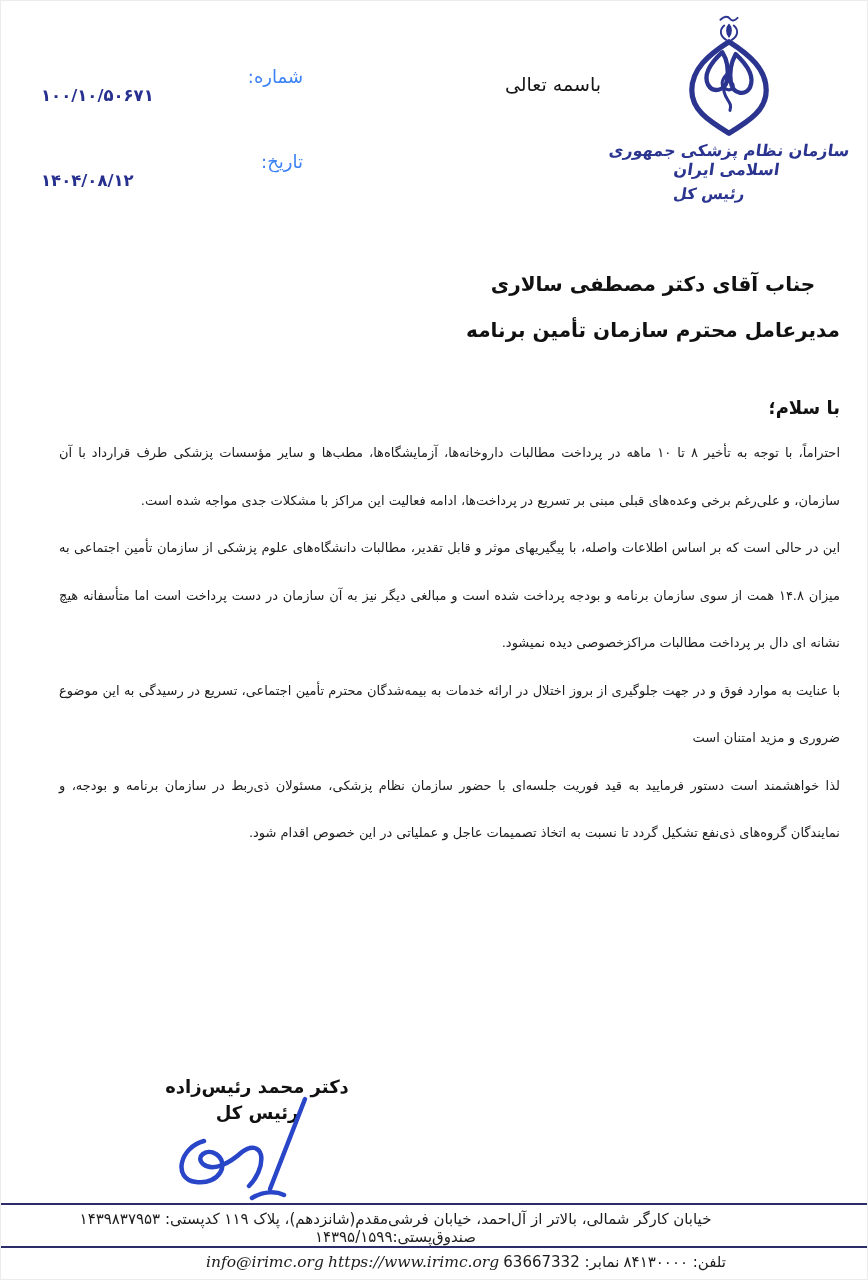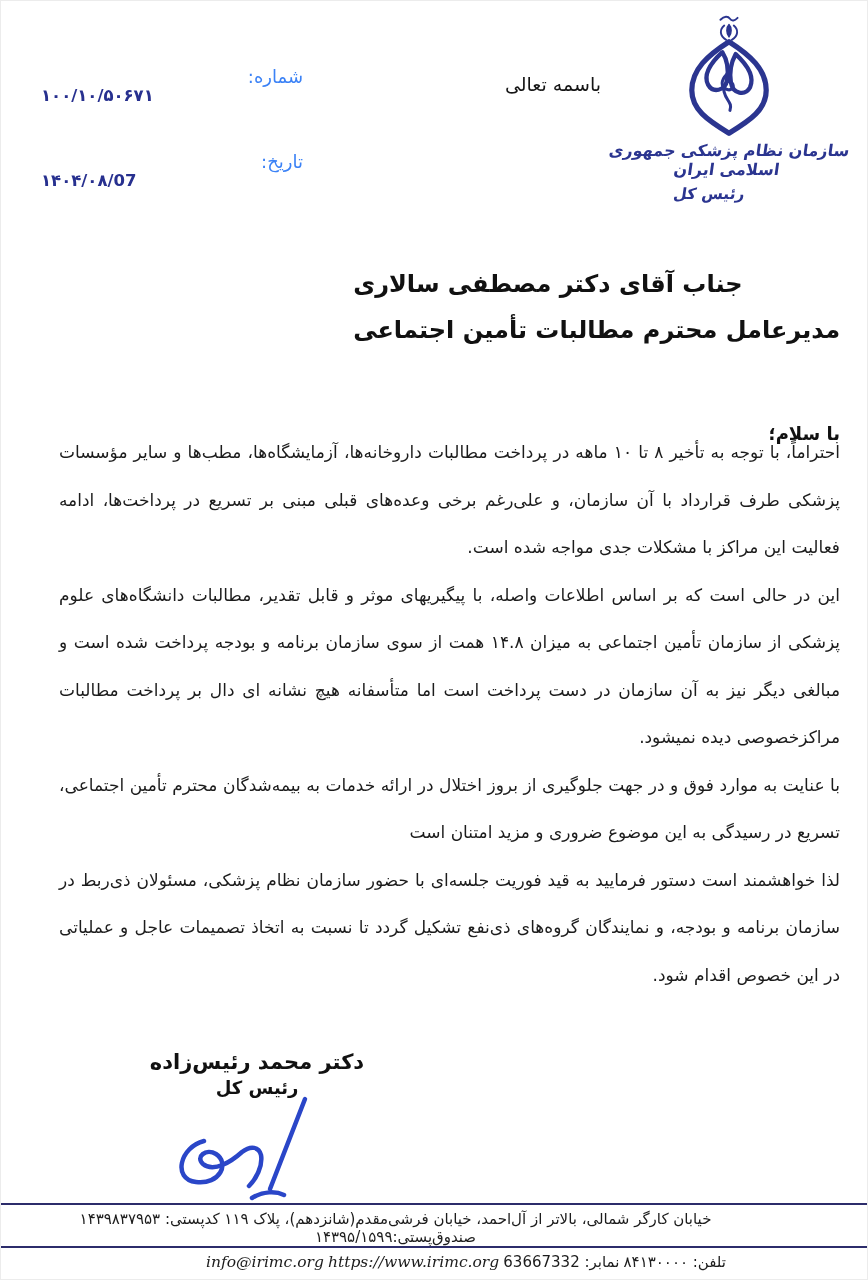--- a/index.html
+++ b/index.html
@@ -21,30 +21,30 @@
   .besmele{left:350px;top:72px;width:250px;font-size:19px;color:#151515;}
 
   
   .emblem{left:658px;top:14px;width:140px;height:124px;}
   .org-name{left:598px;top:140px;width:258px;text-align:center;color:#2b3590;font-weight:bold;
             font-size:16px;transform:skewX(-8deg);}
   .org-role{left:638px;top:184px;width:140px;text-align:center;color:#2b3590;font-weight:bold;
             font-size:15.5px;transform:skewX(-8deg);}
 
   
-  .recipient{right:27px;top:260px;text-align:left;font-weight:bold;font-size:24px;line-height:46px;color:#111;}
+  .recipient{right:27px;top:260px;text-align:center;font-weight:bold;font-size:20px;line-height:46px;color:#111;}
 
   
-  .salutation{right:27px;top:396px;font-weight:bold;font-size:18px;color:#111;margin-top:26px;}
+  .salutation{right:27px;top:396px;font-weight:bold;font-size:18px;color:#111;}
   .body-text{right:27px;left:58px;top:428px;direction:rtl;}
-  .body-text p{margin:0;text-align:justify;font-size:17px;line-height:47.5px;color:#1c1c1c;}
+  .body-text p{margin:0;text-align:justify;font-size:13px;line-height:47.5px;color:#1c1c1c;}
 
   
   .sig-block{left:140px;top:1048px;width:232px;text-align:center;font-weight:bold;color:#111;}
-  .sig-name{font-size:21px;line-height:26px;}
+  .sig-name{font-size:18px;line-height:26px;margin-top:25px;}
   .sig-title{font-size:18px;line-height:26px;}
   .sig-draw{left:162px;top:1090px;width:250px;height:115px;}
 
   
   .rule{left:0;width:868px;height:2px;background:#2c2c6b;}
   .rule-top{top:1202px;}
   .rule-bottom{top:1245px;}
   .footer-address{left:0;top:1209px;width:789px;text-align:center;font-size:15px;color:#1c1c1c;}
   .footer-contact{left:205px;top:1252px;width:520px;display:flex;direction:rtl;
                   justify-content:space-between;align-items:center;font-size:15px;color:#1c1c1c;}
@@ -56,21 +56,21 @@
 
 <div class="page">
 
   <div class="abs meta-block">
     <div class="meta-row">
       <span class="meta-label">شماره:</span>
       <span class="meta-value">۱۰۰/۱۰/۵۰۶۷۱</span>
     </div>
     <div class="meta-row">
       <span class="meta-label">تاریخ:</span>
-      <span class="meta-value">۱۴۰۴/۰۸/07</span>
+      <span class="meta-value">۱۴۰۴/۰۸/۱۲</span>
     </div>
   </div>
 
   <div class="abs besmele">باسمه تعالی</div>
 
   <svg class="abs emblem" viewBox="0 0 140 130" fill="none" stroke="#2b3590" stroke-linecap="round" stroke-linejoin="round">
 
     <g transform="translate(70,3)">
       <path d="M-9,2 C-5,-2 -1,-2 1,1 C3,4 6,3 9,0" stroke-width="2"></path>
       <path d="M0,7 C-3,10 -3,16 0,20 C3,16 3,10 0,7 Z" fill="#2b3590" stroke-width="1.5"></path>
@@ -88,21 +88,21 @@
       <circle cx="70" cy="58" r="2.8" fill="#2b3590" stroke="none"></circle>
       <path d="M70,60 C63,66 60,73 66,77 C72,81 77,75 73,71 C69,67 63,73 65,81 C67,90 74,92 71,100" stroke-width="3.2"></path>
     </g>
   </svg>
 
   <div class="abs org-name">سازمان نظام پزشکی جمهوری اسلامی ایران</div>
   <div class="abs org-role">رئیس کل</div>
 
   <div class="abs recipient">
     <div>جناب آقای دکتر مصطفی سالاری</div>
-    <div>مدیرعامل محترم مطالبات تأمین اجتماعی</div>
+    <div>مدیرعامل محترم سازمان تأمین برنامه</div>
   </div>
 
   <div class="abs salutation">با سلام؛</div>
 
   <div class="abs body-text">
     <p>احتراماً، با توجه به تأخیر ۸ تا ۱۰ ماهه در پرداخت مطالبات داروخانه‌ها، آزمایشگاه‌ها، مطب‌ها و سایر مؤسسات پزشکی طرف قرارداد با آن سازمان، و علی‌رغم برخی وعده‌های قبلی مبنی بر تسریع در پرداخت‌ها، ادامه فعالیت این مراکز با مشکلات جدی مواجه شده است.</p>
     <p>این در حالی است که بر اساس اطلاعات واصله، با پیگیریهای موثر و قابل تقدیر، مطالبات دانشگاه‌های علوم پزشکی از سازمان تأمین اجتماعی به میزان ۱۴.۸ همت از سوی سازمان برنامه و بودجه پرداخت شده است و مبالغی دیگر نیز به آن سازمان در دست پرداخت است اما متأسفانه هیچ نشانه ای دال بر پرداخت مطالبات مراکزخصوصی دیده نمیشود.</p>
     <p>با عنایت به موارد فوق و در جهت جلوگیری از بروز اختلال در ارائه خدمات به بیمه‌شدگان محترم تأمین اجتماعی، تسریع در رسیدگی به این موضوع ضروری و مزید امتنان است</p>
     <p>لذا خواهشمند است دستور فرمایید به قید فوریت جلسه‌ای با حضور سازمان نظام پزشکی، مسئولان ذی‌ربط در سازمان برنامه و بودجه، و نمایندگان گروه‌های ذی‌نفع تشکیل گردد تا نسبت به اتخاذ تصمیمات عاجل و عملیاتی در این خصوص اقدام شود.</p>
   </div>

